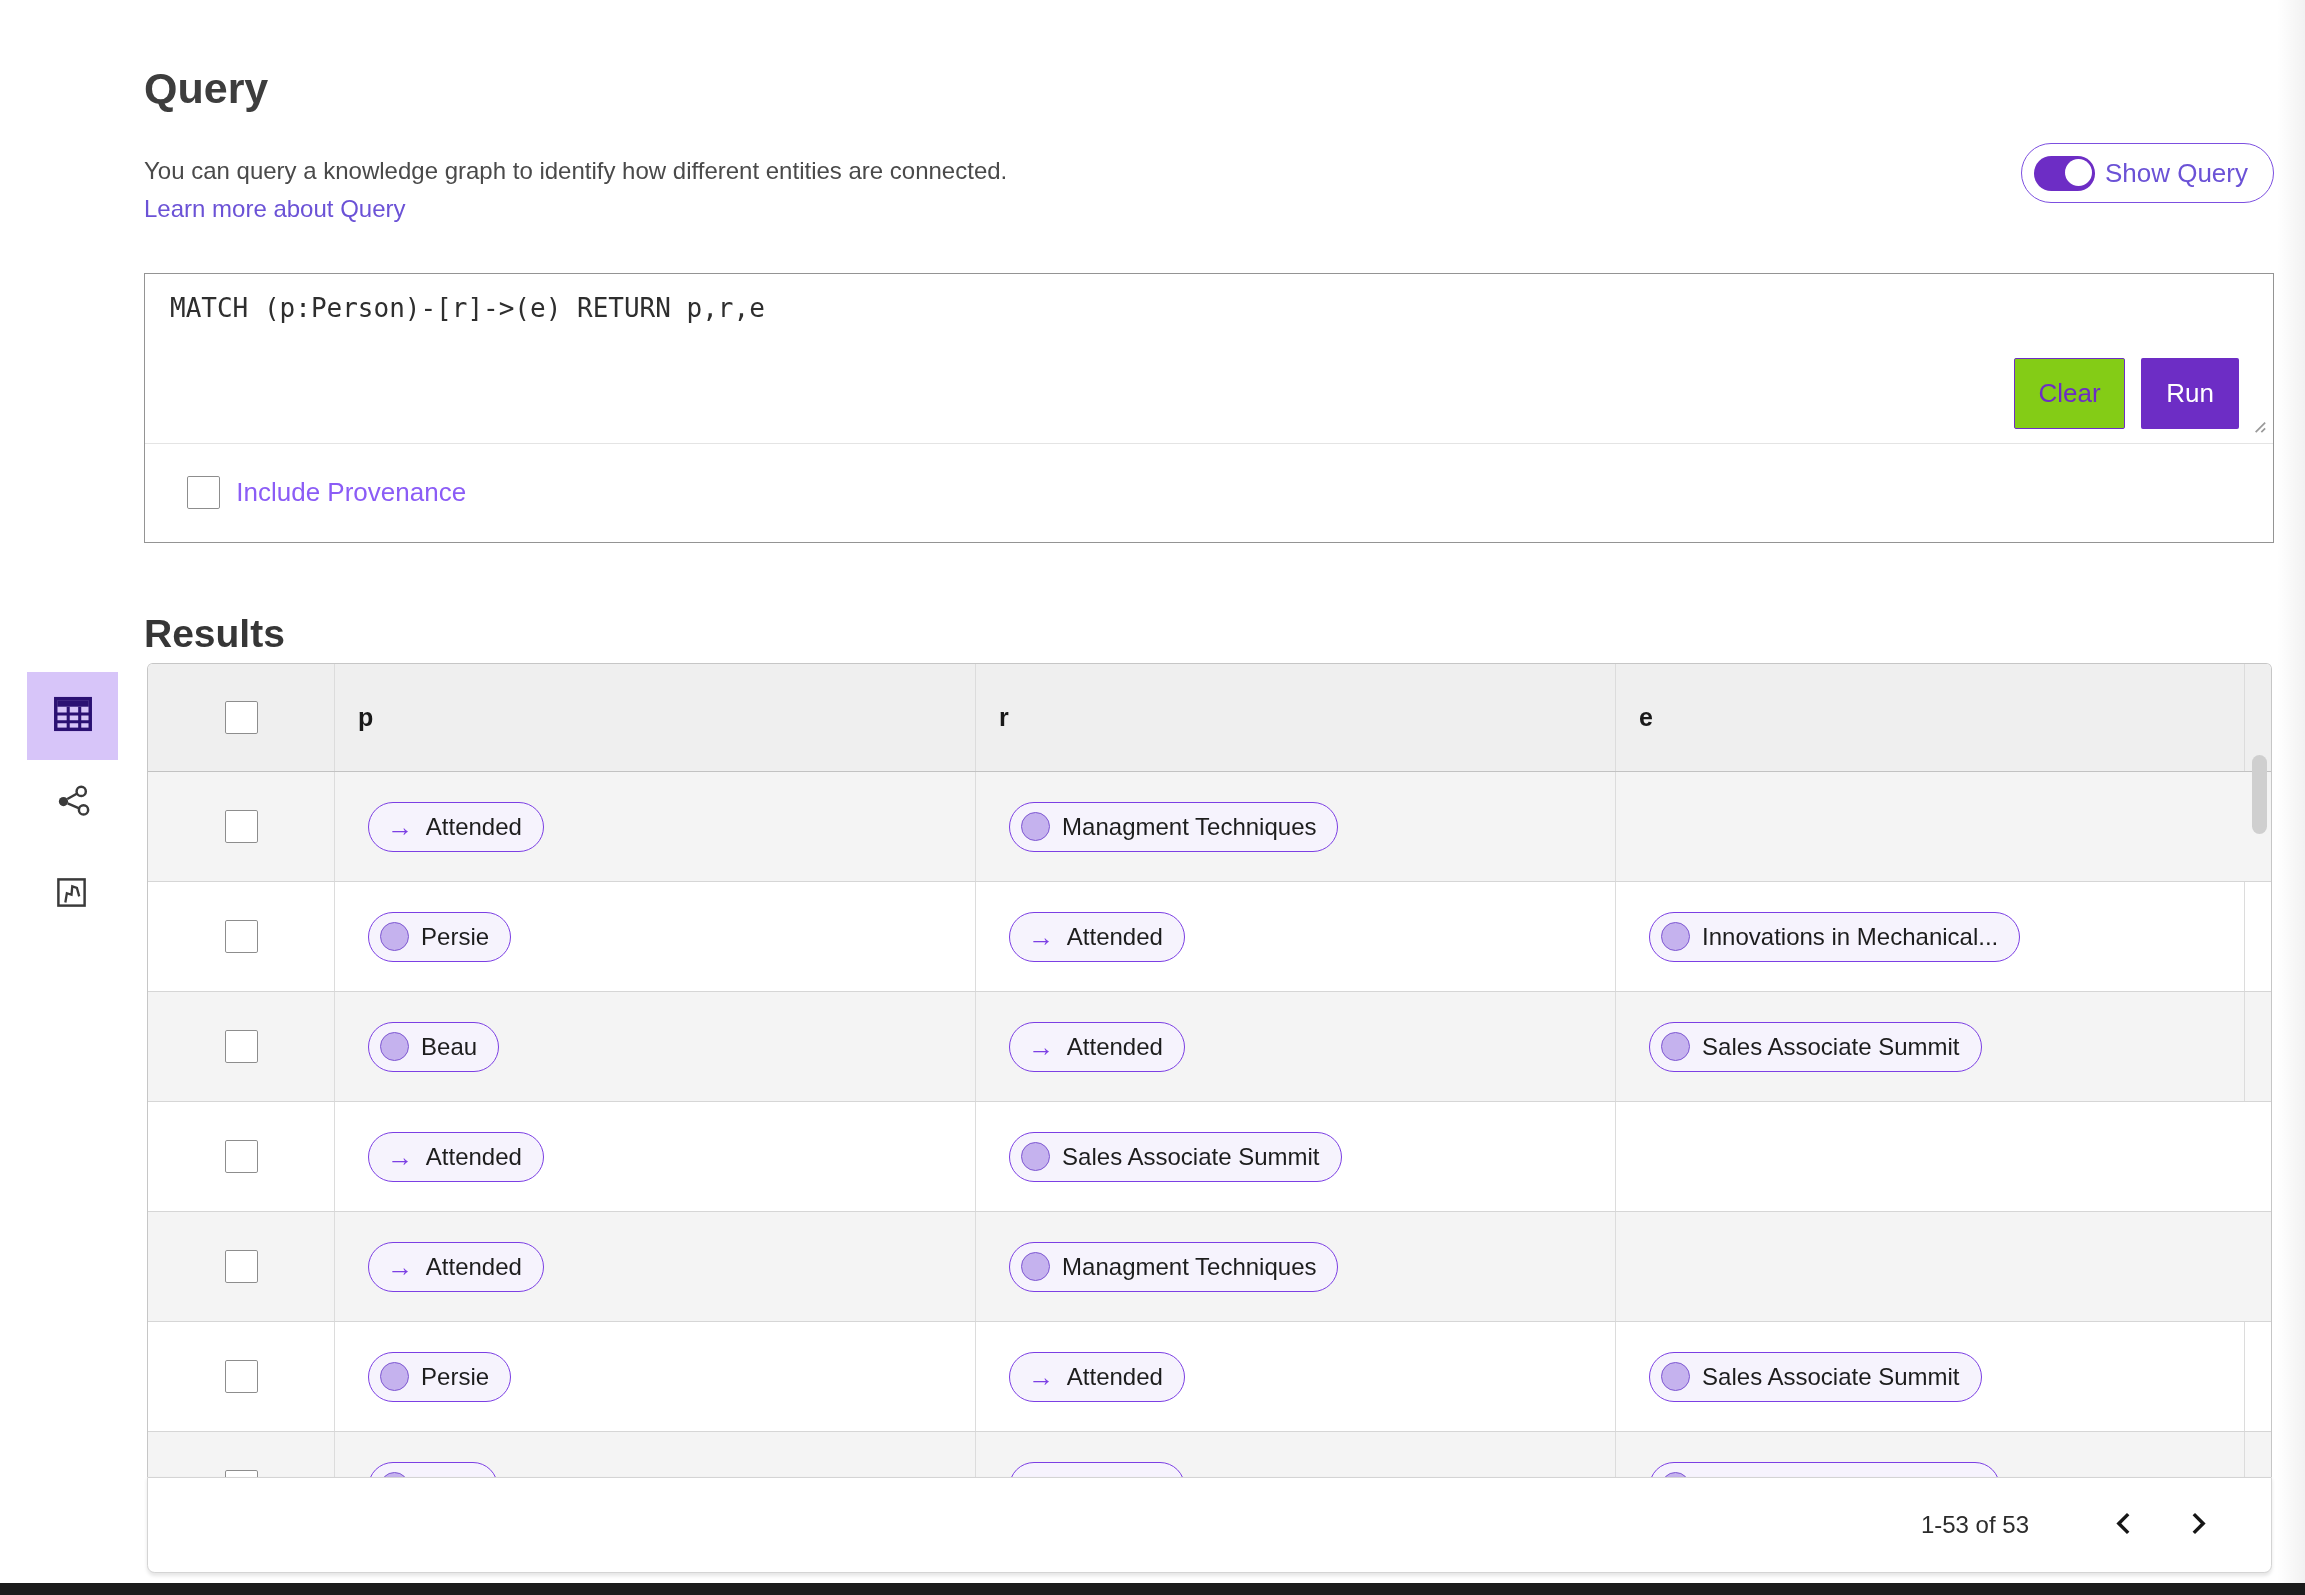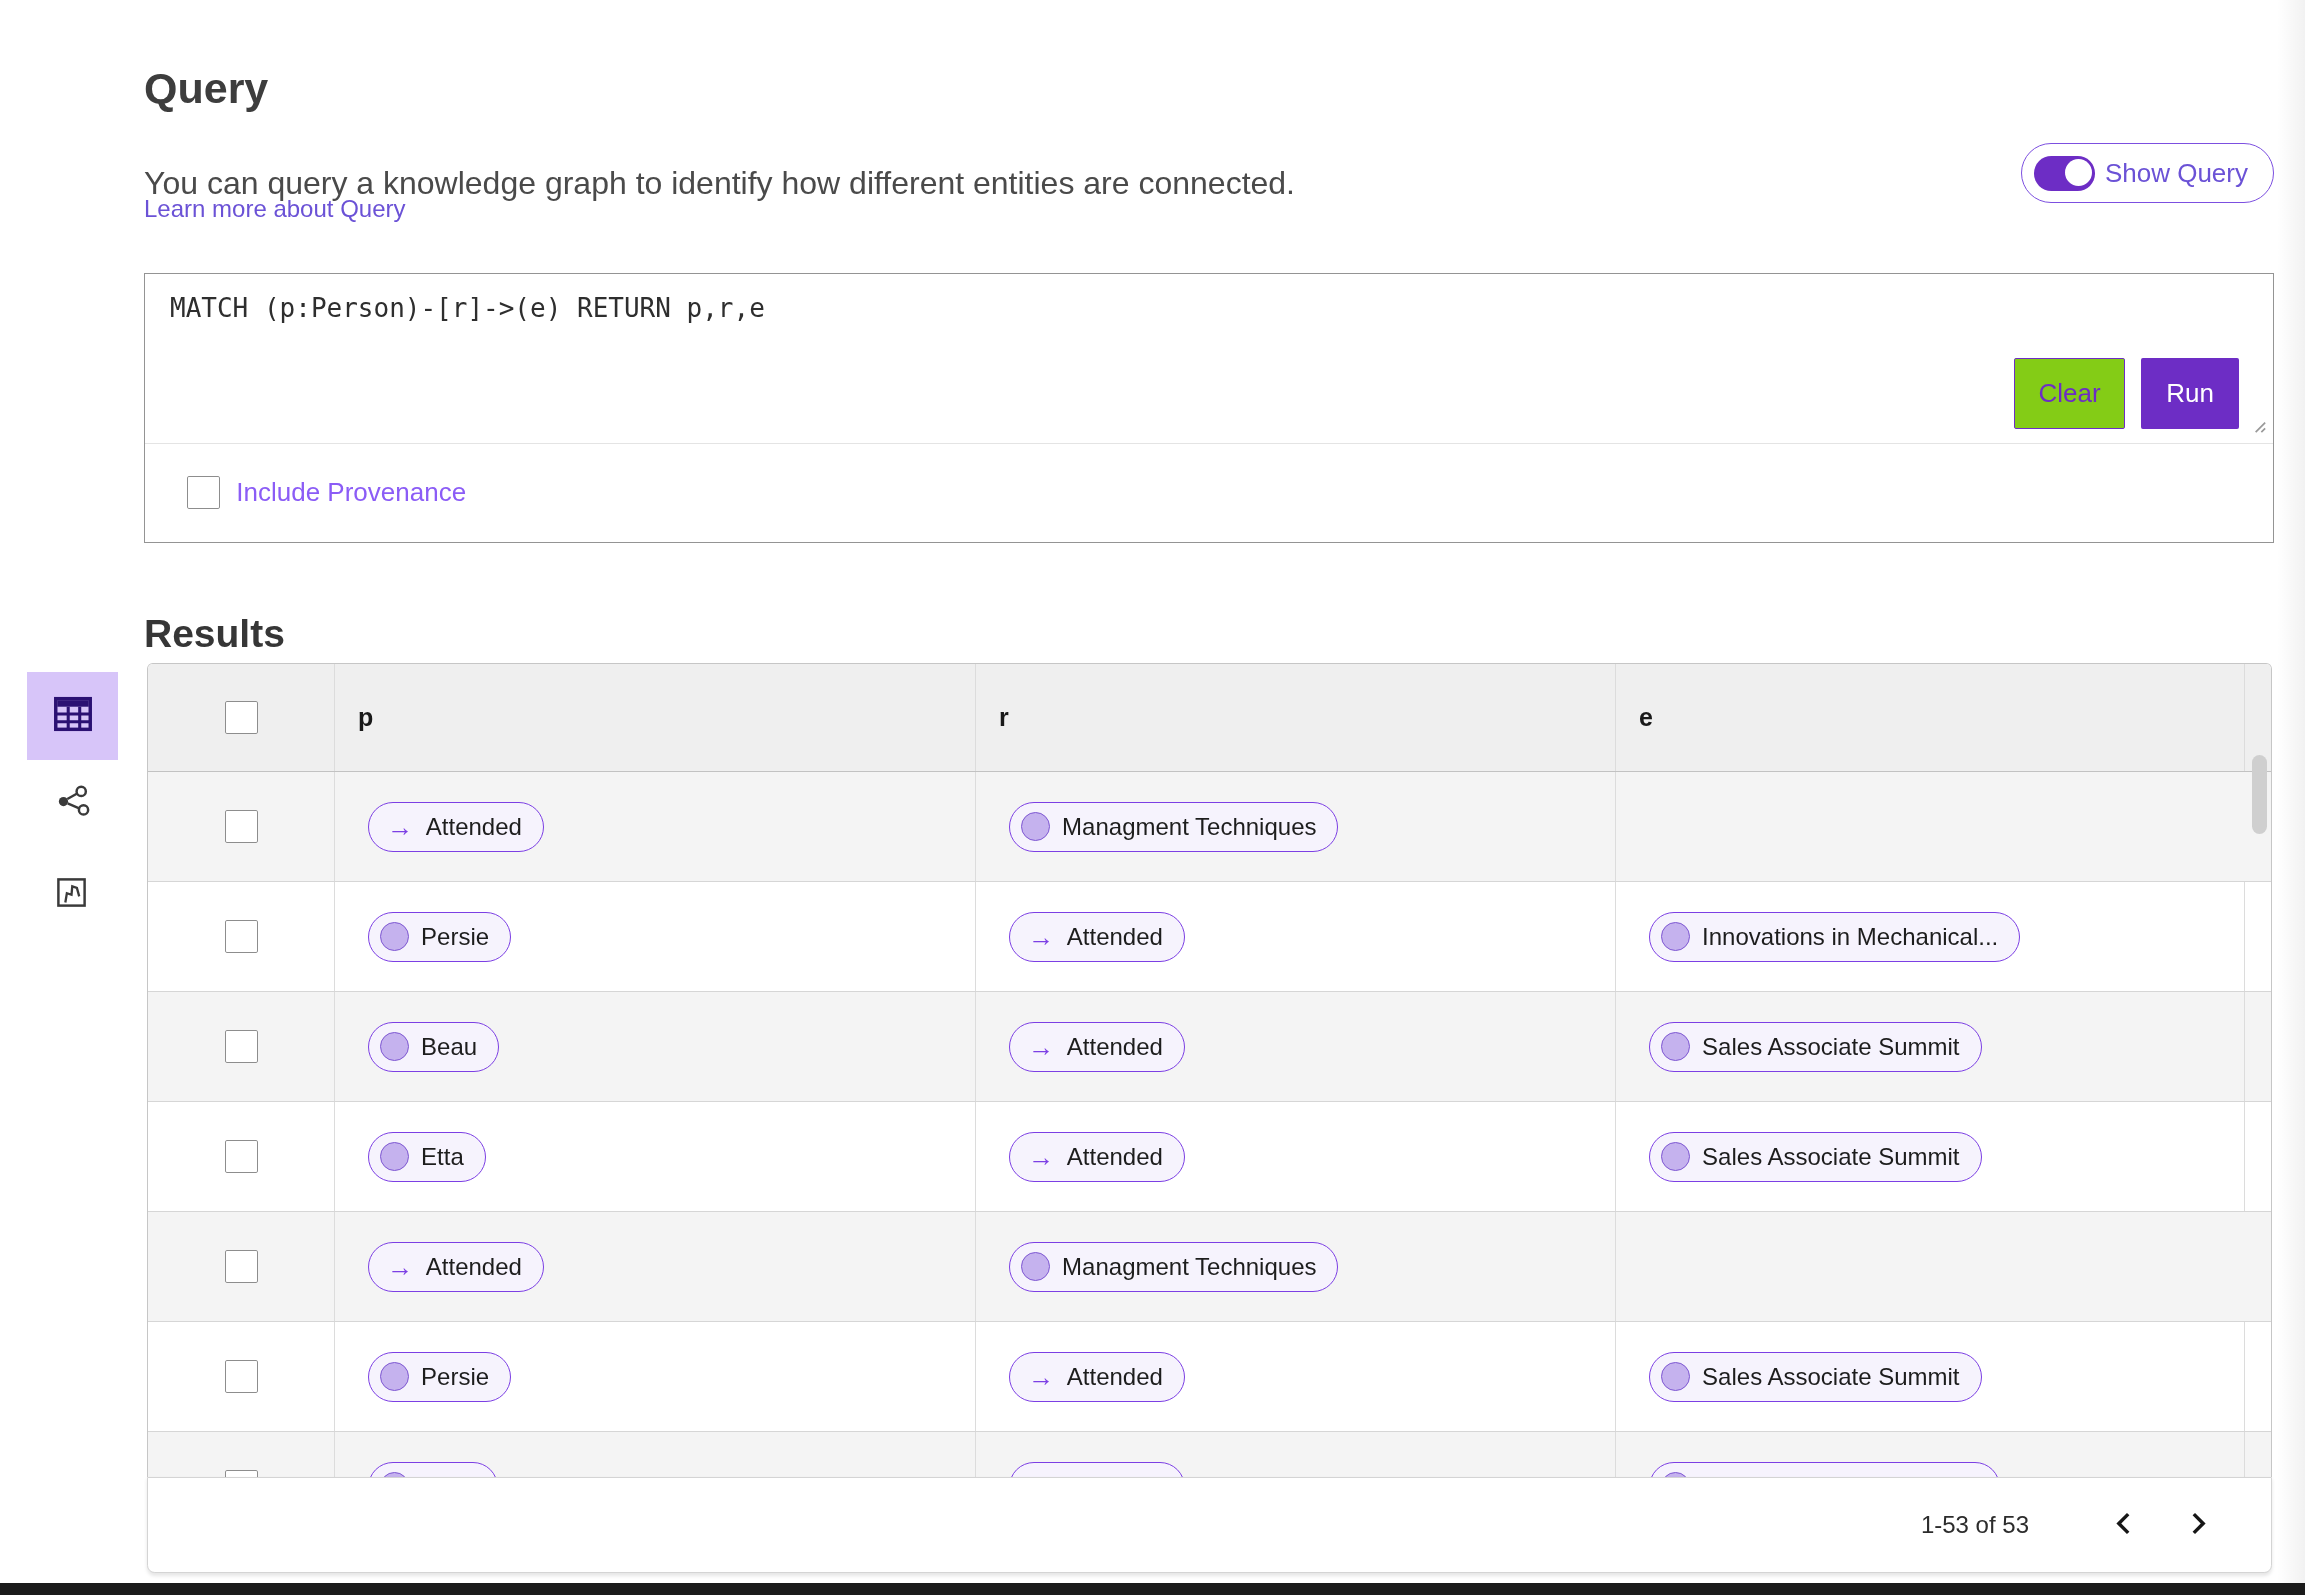--- a/index.html
+++ b/index.html
@@ -4,21 +4,21 @@
 <style>
   html,body{margin:0;padding:0;}
   body{
     width:2306px;height:1596px;position:relative;overflow:hidden;
     background:#ffffff;
     font-family:"Liberation Sans", sans-serif;
     color:#161616;
   }
   
   .page-title{position:absolute;left:144px;top:35px;font-size:43px;font-weight:600;color:#3d3d3d;}
-  .page-desc{position:absolute;left:144px;top:133px;font-size:32px;color:#4a4a4a;}
+  .page-desc{position:absolute;left:144px;top:133px;font-size:24px;color:#4a4a4a;}
   .learn-link{position:absolute;left:144px;top:195px;font-size:24px;color:#6b52d6;cursor:pointer;}
   .show-query-pill{
     position:absolute;right:32px;top:143px;height:60px;box-sizing:border-box;
     border:1.9px solid #7c4fe0;border-radius:33px;background:#fff;
     display:flex;align-items:center;gap:9.6px;padding:0 25px 0 12.5px;cursor:pointer;
   }
   .switch{width:61px;height:35px;border-radius:17.3px;background:#6d2dc5;position:relative;flex:none;}
   .switch .knob{position:absolute;top:3.8px;right:3.8px;width:27px;height:27px;border-radius:50%;background:#fff;}
   .show-query-label{font-size:26px;color:#6b52d6;}
 
@@ -258,26 +258,20 @@
       </div>
     <div class="cell"></div>
   </div>
 
   <div class="trow even">
     <div class="cell sep c-check">
         <span class="checkbox"></span>
       </div>
     <div class="cell sep c-data">
         <span class="pill">
-          <span class="dot"></span>
-          <span class="pill-label">Etta</span>
-        </span>
-      </div>
-    <div class="cell sep c-data">
-        <span class="pill">
           <span class="arrow">→</span>
           <span class="pill-label">Attended</span>
         </span>
       </div>
     <div class="cell sep c-data">
         <span class="pill">
           <span class="dot"></span>
           <span class="pill-label">Sales Associate Summit</span>
         </span>
       </div>

